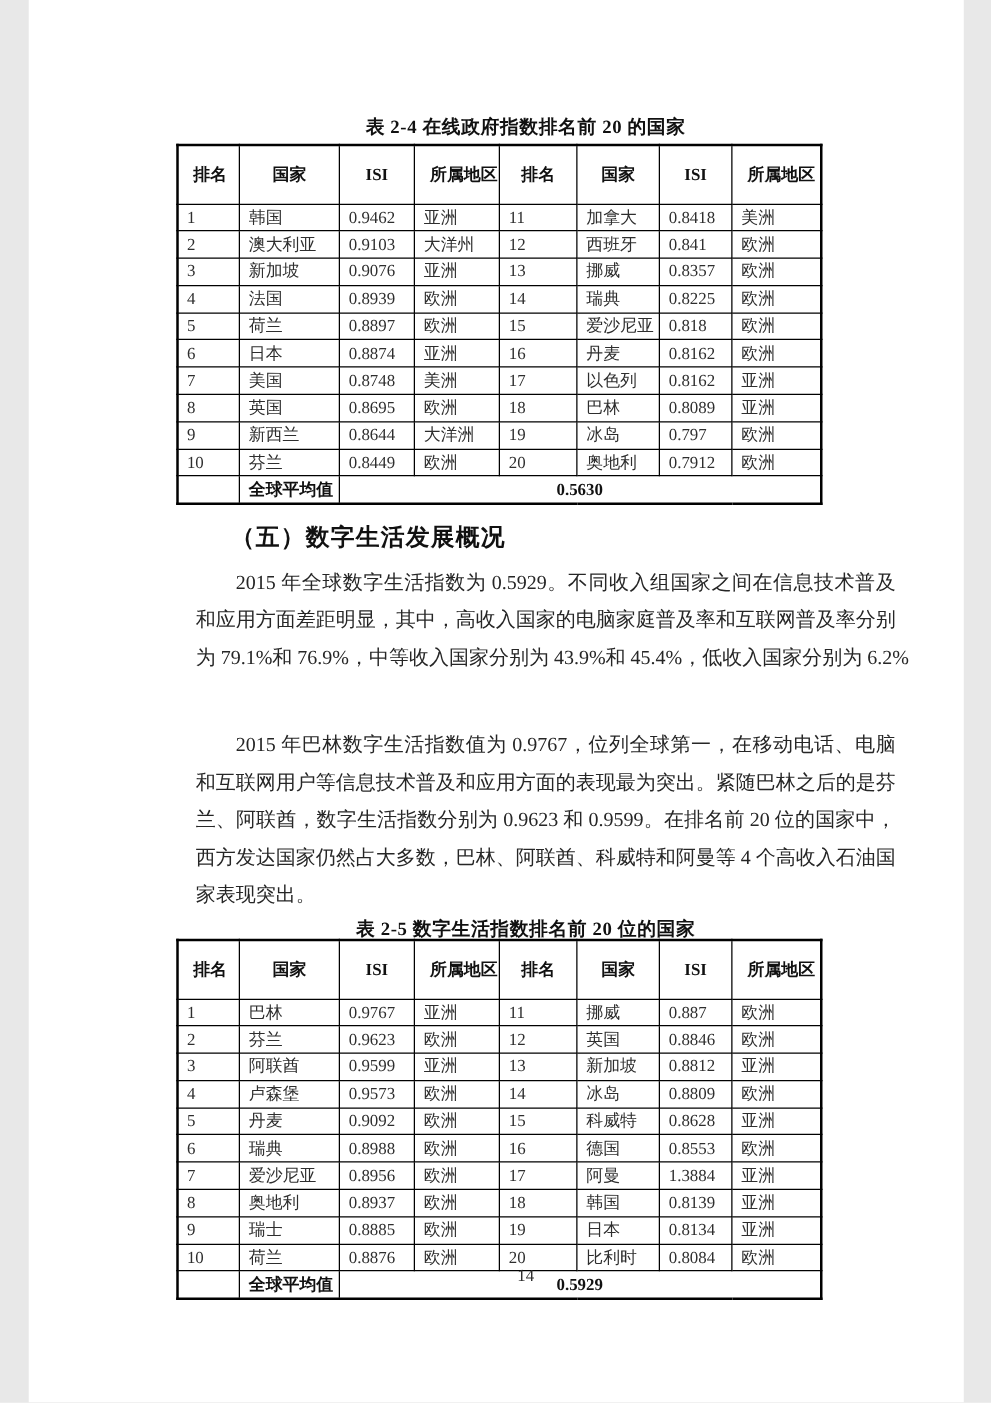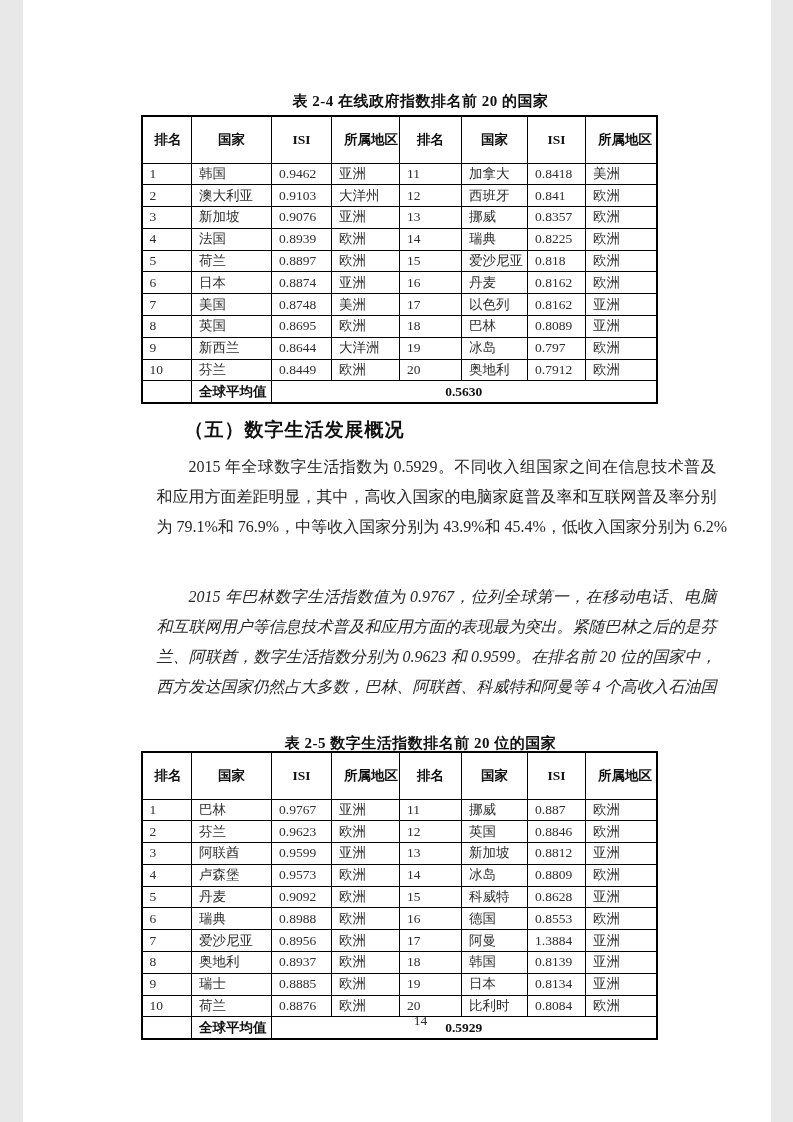--- a/index.html
+++ b/index.html
@@ -90,21 +90,21 @@
   .para .line {
     height: 30px;
     line-height: 30px;
     white-space: nowrap;
     text-align: justify;
     text-align-last: justify;
   }
   .para .line.last { text-align-last: left; }
   .para .line.first { text-indent: 32px; }
   #para1 { top: 452px; }
-  #para2 { top: 582px; font-style: italic; }
+  #para2 { top: 582px; }
 
   .page-num {
     position: absolute;
     top: 1013px;
     left: 118px;
     width: 560px;
     text-align: center;
     font-size: 13.5px;
     color: #2e2e2e;
   }
@@ -254,20 +254,21 @@
       <div class="line first">2015 年全球数字生活指数为 0.5929。不同收入组国家之间在信息技术普及</div>
       <div class="line">和应用方面差距明显，其中，高收入国家的电脑家庭普及率和互联网普及率分别</div>
       <div class="line">为 79.1%和 76.9%，中等收入国家分别为 43.9%和 45.4%，低收入国家分别为 6.2%</div>
     </div>
 
   <div class="para" id="para2">
       <div class="line first">2015 年巴林数字生活指数值为 0.9767，位列全球第一，在移动电话、电脑</div>
       <div class="line">和互联网用户等信息技术普及和应用方面的表现最为突出。紧随巴林之后的是芬</div>
       <div class="line">兰、阿联酋，数字生活指数分别为 0.9623 和 0.9599。在排名前 20 位的国家中，</div>
       <div class="line">西方发达国家仍然占大多数，巴林、阿联酋、科威特和阿曼等 4 个高收入石油国</div>
+      <div class="line last">家表现突出。</div>
     </div>
 
   <div class="t-title" id="table2-title">表 2-5 数字生活指数排名前 20 位的国家</div>
 
   <table class="data" id="table2">
       <colgroup>
         <col style="width: 50px;">
         <col style="width: 80px;">
         <col style="width: 60px;">
         <col style="width: 68px;">

